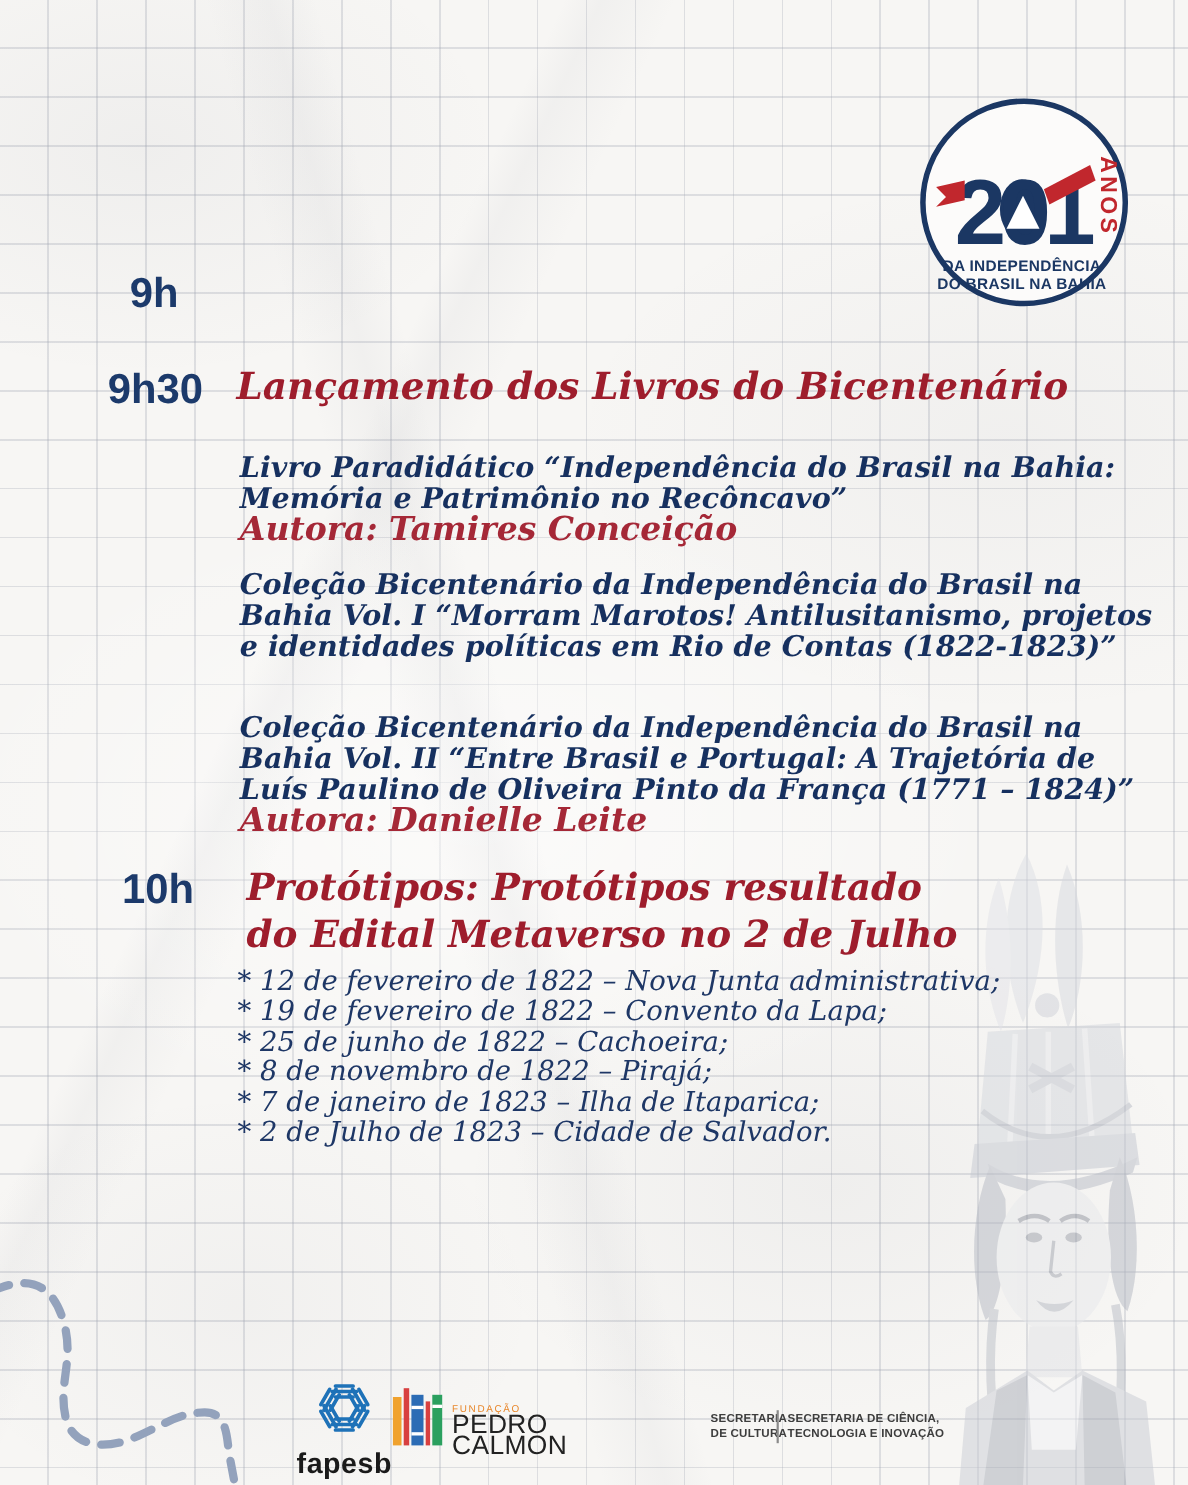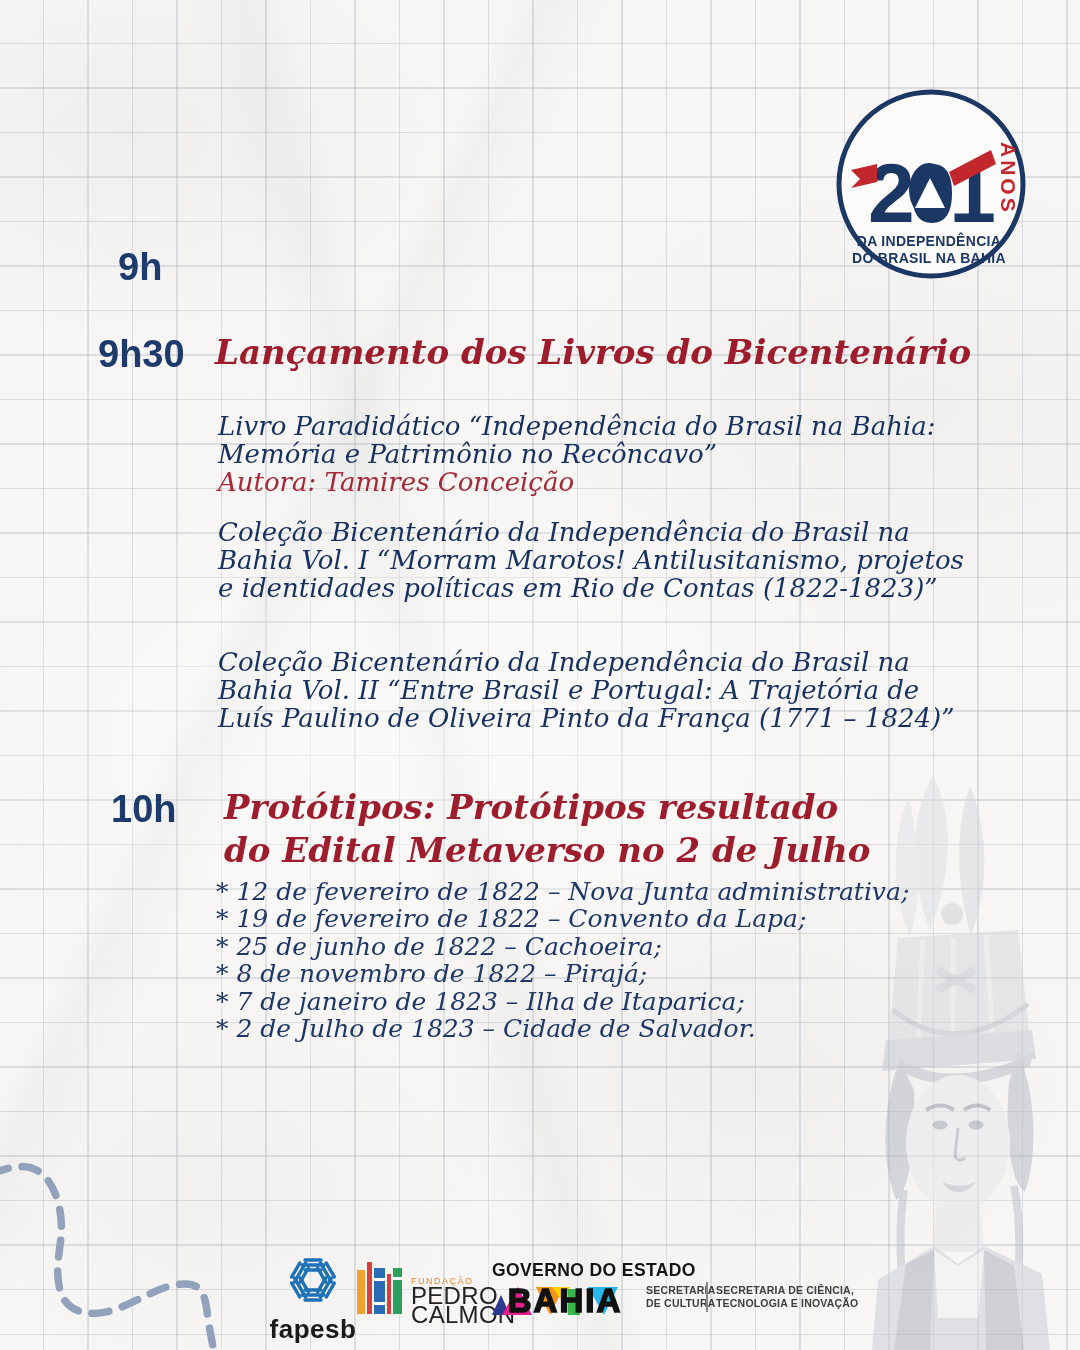--- a/index.html
+++ b/index.html
@@ -21,22 +21,22 @@
   .abs{position:absolute;}
   .time{
     color:#1c3a6b;font-weight:bold;font-size:38px;line-height:40px;
     font-family:"Liberation Sans",sans-serif;letter-spacing:0px;
   }
   .headline{
     color:#9e1d2c;font-style:italic;font-weight:bold;font-size:34px;line-height:43px;
     font-family:"DejaVu Serif",serif;white-space:nowrap;
   }
   .book{font-family:"DejaVu Serif",serif;font-style:italic;white-space:nowrap;}
-  .book .bline{color:#16305f;font-weight:normal;font-size:26px;line-height:28px;}
-  .book .bauthor{color:#a52837;font-weight:normal;font-size:26px;line-height:28px;}
+  .book .bline{color:#16305f;font-weight:bold;font-size:26px;line-height:28px;}
+  .book .bauthor{color:#a52837;font-weight:bold;font-size:30px;line-height:28px;}
   .bullets{font-family:"DejaVu Serif",serif;font-style:italic;color:#1e3766;
     font-size:25px;line-height:27.4px;white-space:nowrap;}
   .footer-label{font-family:"Liberation Sans",sans-serif;}
   .fapesb-text{font-weight:bold;font-size:26px;color:#1a1a1a;letter-spacing:0.5px;text-align:center;}
   .fpc-small{color:#e8872b;font-size:9px;letter-spacing:1.5px;font-weight:normal;margin-top:12px;}
   .fpc-big{color:#222;font-weight:normal;font-size:24px;line-height:19px;letter-spacing:0.3px;}
   .gov-top{color:#141414;font-weight:bold;font-size:17.5px;letter-spacing:0.4px;white-space:nowrap;}
   .sec-text{color:#3d3d3d;font-weight:bold;font-size:10.5px;line-height:13px;letter-spacing:0.2px;white-space:nowrap;}
   .sec-divider{width:2px;height:30px;background:#8a8a8a;}
 </style>
@@ -110,20 +110,21 @@
   <div class="abs book" style="left:218px;top:518px;">
     <div class="bline">Coleção Bicentenário da Independência do Brasil na</div>
     <div class="bline">Bahia Vol. I “Morram Marotos! Antilusitanismo, projetos</div>
     <div class="bline">e identidades políticas em Rio de Contas (1822-1823)”</div>
   </div>
 
   <div class="abs book" style="left:218px;top:648px;">
     <div class="bline">Coleção Bicentenário da Independência do Brasil na</div>
     <div class="bline">Bahia Vol. II “Entre Brasil e Portugal: A Trajetória de</div>
     <div class="bline">Luís Paulino de Oliveira Pinto da França (1771 – 1824)”</div>
+    <div class="bauthor">Autora: Danielle Leite</div>
   </div>
 
   <div class="abs time" style="left:111px;top:789px;">10h</div>
   <div class="abs headline" style="left:224px;top:786px;">
     <div>Protótipos: Protótipos resultado</div>
     <div>do Edital Metaverso no 2 de Julho</div>
   </div>
 
   <div class="abs bullets" style="left:216px;top:878px;">
     <div>* 12 de fevereiro de 1822 – Nova Junta administrativa;</div>
@@ -183,32 +184,20 @@
       <rect x="36" y="12" width="9" height="46" fill="#2ba05f"></rect>
       <rect x="36" y="21" width="9" height="3" fill="#ffffff"></rect>
     </svg>
     <div class="footer-label" style="padding-top:8px;">
       <div class="fpc-small">FUNDAÇÃO</div>
       <div class="fpc-big">PEDRO</div>
       <div class="fpc-big">CALMON</div>
     </div>
   </div>
 
-  <div class="abs" style="left:492px;top:1260px;">
-    <div class="footer-label gov-top">GOVERNO DO ESTADO</div>
-    <svg width="148" height="36" viewBox="0 0 148 36" style="margin-top:2px;">
-      <polygon points="0,32 9,12 18,32" fill="#2b3990"></polygon>
-      <polygon points="10,32 26,4 40,32" fill="#ea1d8d"></polygon>
-      <polygon points="44,4 58,32 72,4" fill="#f6921e"></polygon>
-      <polygon points="60,4 70,18 78,4" fill="#ffd200"></polygon>
-      <rect x="76" y="6" width="12" height="26" fill="#3ab54a"></rect>
-      <polygon points="96,4 126,4 112,32" fill="#29b7ea"></polygon>
-      <text x="73" y="29" text-anchor="middle" fill="#111111" stroke="#111111" stroke-width="1.6" style="font:bold 33px 'Liberation Sans',sans-serif;letter-spacing:2px;">BAHIA</text>
-    </svg>
-  </div>
 
   <div class="abs footer-label sec-text" style="left:646px;top:1284px;">
     <div>SECRETARIA</div>
     <div>DE CULTURA</div>
   </div>
 
   <div class="abs sec-divider" style="left:706px;top:1282px;"></div>
 
   <div class="abs footer-label sec-text" style="left:716px;top:1284px;">
     <div>SECRETARIA DE CIÊNCIA,</div>

